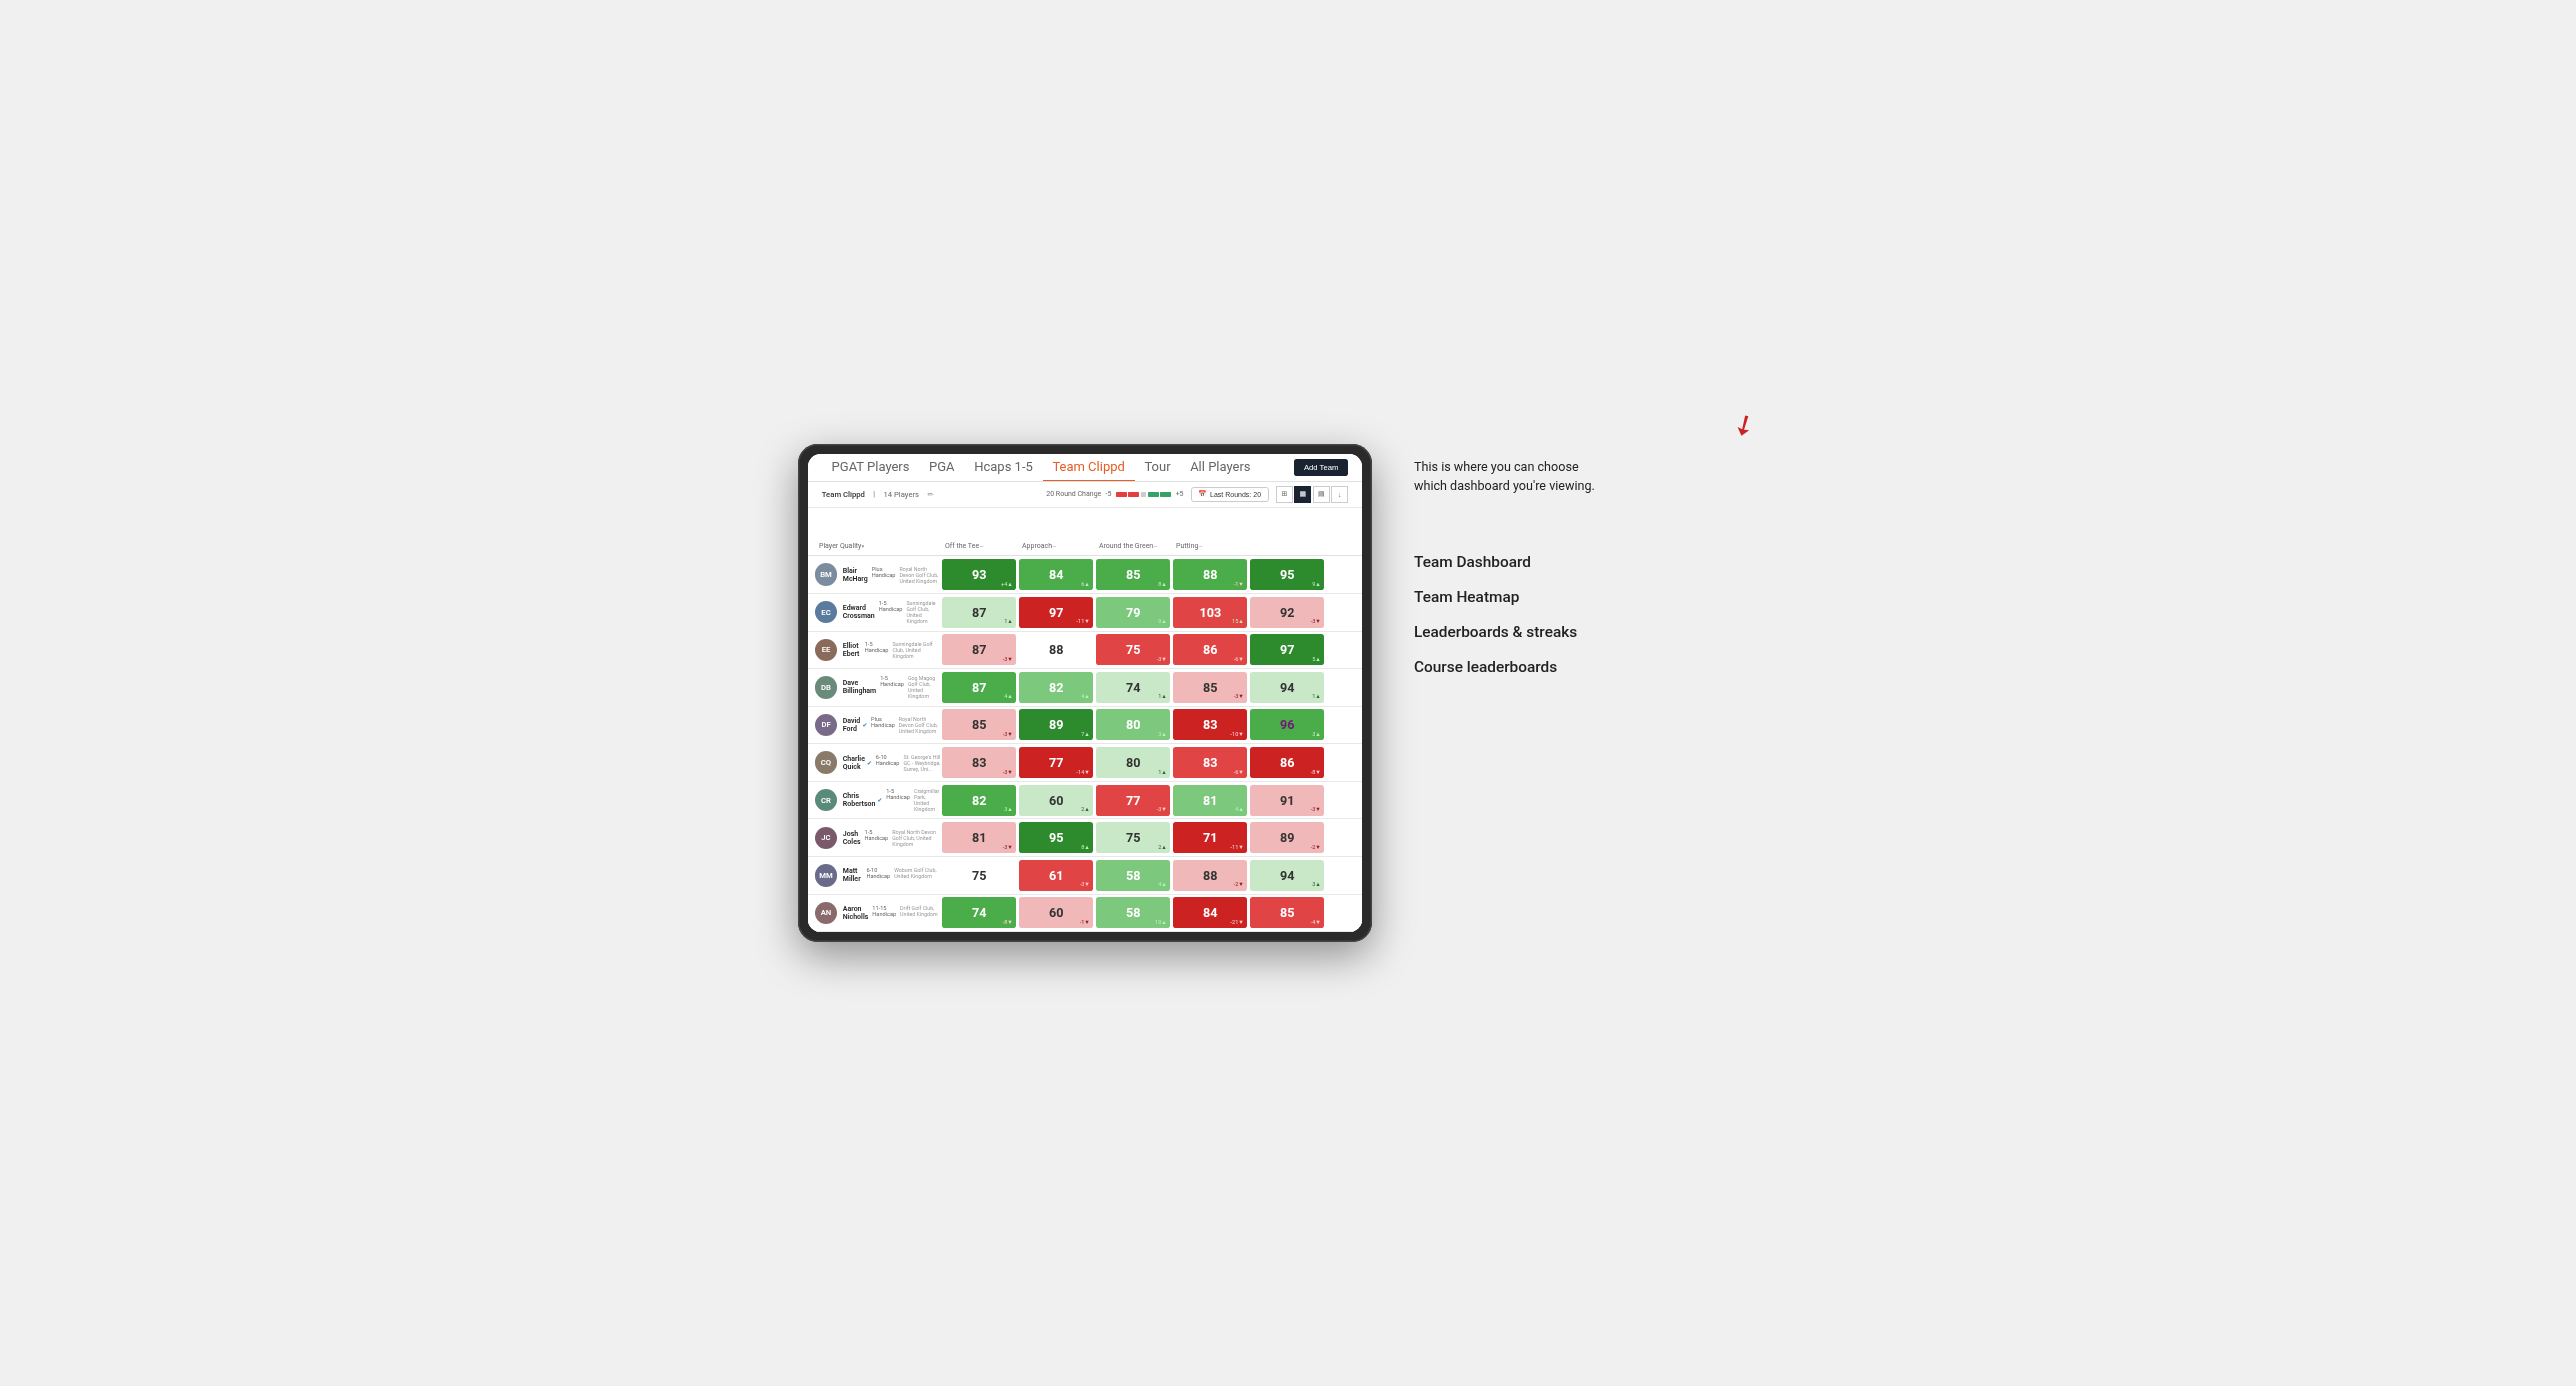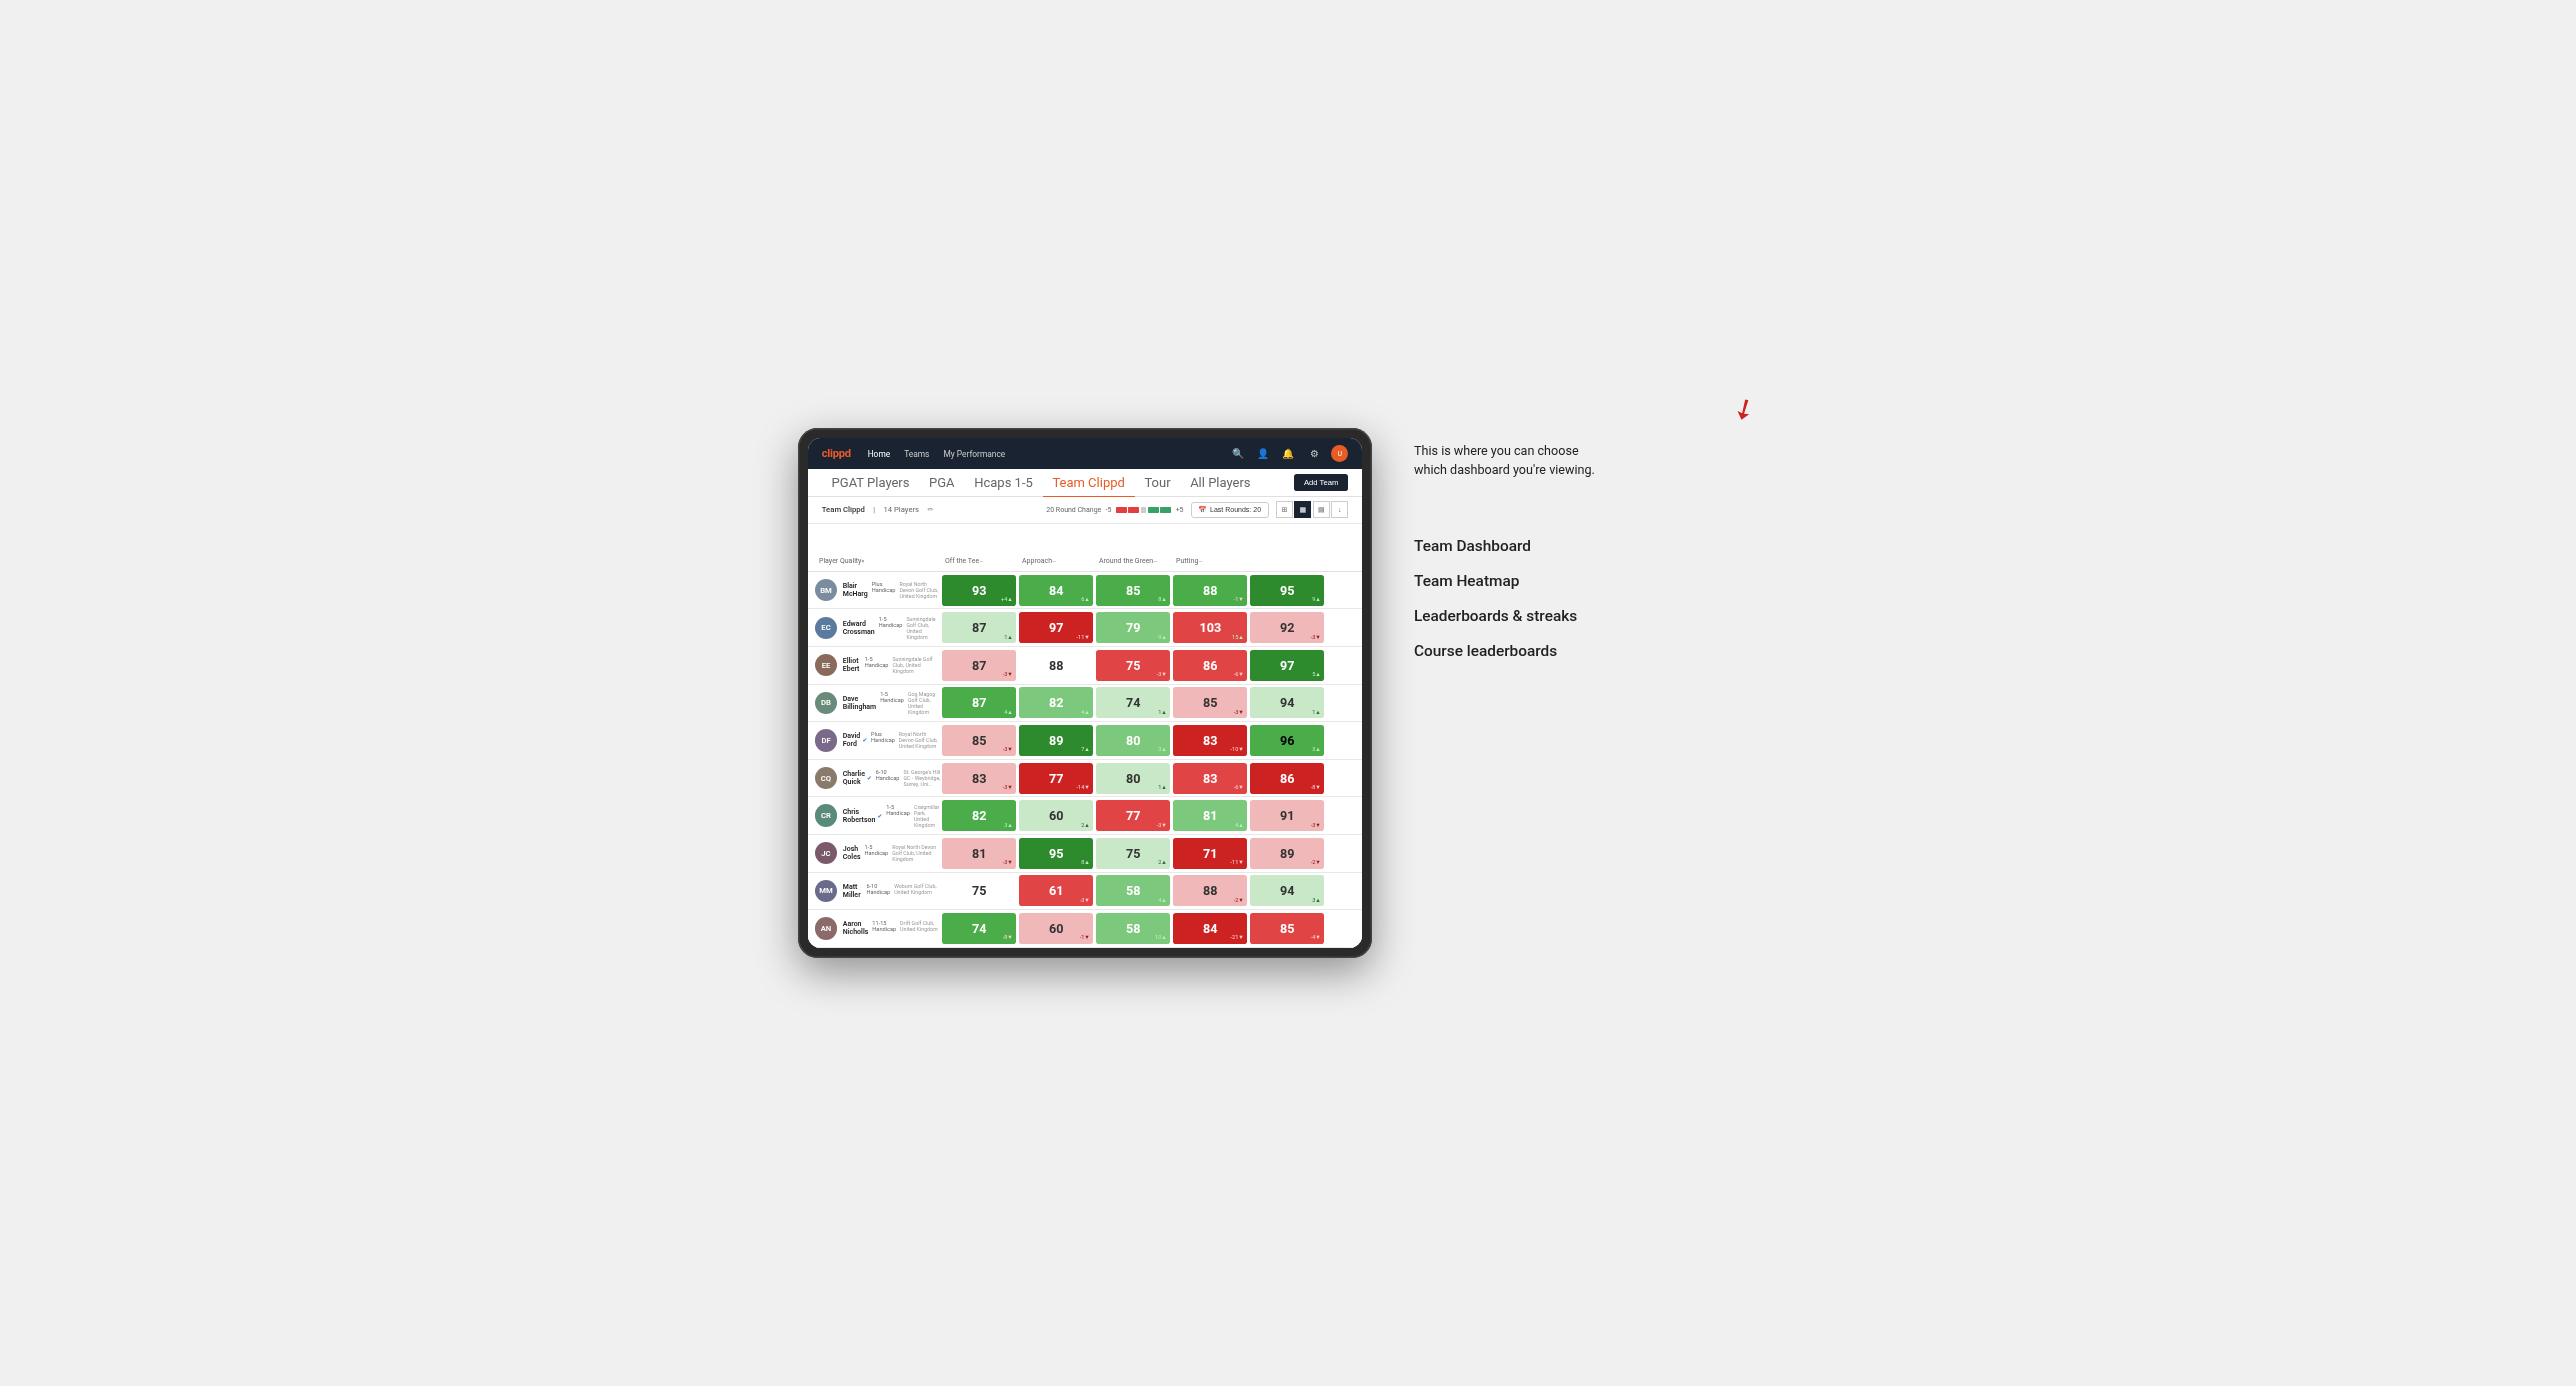--- a/index.html
+++ b/index.html
@@ -393,35 +393,20 @@
     }
   </style>
 </head>
 <body>
 
 <div class="page-wrapper">
 
   <div class="tablet-device">
     <div class="tablet-screen">
 
-      <div class="top-nav">
-        <span class="logo">clippd</span>
-        <div class="nav-links">
-          <span class="nav-link active">Home</span>
-          <span class="nav-link">Teams</span>
-          <span class="nav-link">My Performance</span>
-        </div>
-        <div class="nav-icons">
-          <div class="nav-icon">🔍</div>
-          <div class="nav-icon">👤</div>
-          <div class="nav-icon">🔔</div>
-          <div class="nav-icon">⚙</div>
-          <div class="nav-avatar">U</div>
-        </div>
-      </div>
 
       <div class="sub-nav">
         <div class="sub-nav-tabs">
           <div class="sub-nav-tab">PGAT Players</div>
           <div class="sub-nav-tab">PGA</div>
           <div class="sub-nav-tab">Hcaps 1-5</div>
           <div class="sub-nav-tab active">Team Clippd</div>
           <div class="sub-nav-tab">Tour</div>
           <div class="sub-nav-tab">All Players</div>
         </div>
@@ -648,21 +633,21 @@
       </div>
               <div class="score-cell" style="background: rgb(124, 200, 124); min-height: 31px; border-radius: 2.8px; margin: 2.8px 1.4px; position: relative; display: flex; align-items: center; justify-content: center;">
         <span class="score-main" style="color:#fff; font-size:12.6px; font-weight:700;">80</span>
         <span class="score-change" style="color:#b8f0b8; font-size:5.6px; position:absolute; right:3.5px; bottom:3.5px;">3▲</span>
       </div>
               <div class="score-cell" style="background: rgb(204, 34, 34); min-height: 31px; border-radius: 2.8px; margin: 2.8px 1.4px; position: relative; display: flex; align-items: center; justify-content: center;">
         <span class="score-main" style="color:#fff; font-size:12.6px; font-weight:700;">83</span>
         <span class="score-change" style="color:#ffd0d0; font-size:5.6px; position:absolute; right:3.5px; bottom:3.5px;">-10▼</span>
       </div>
               <div class="score-cell" style="background: rgb(74, 173, 74); min-height: 31px; border-radius: 2.8px; margin: 2.8px 1.4px; position: relative; display: flex; align-items: center; justify-content: center;">
-        <span class="score-main" style="color:#000000; font-size:12.6px; font-weight:700;">96</span>
+        <span class="score-main" style="color:#701a75; font-size:12.6px; font-weight:700;">96</span>
         <span class="score-change" style="color:#b8f0b8; font-size:5.6px; position:absolute; right:3.5px; bottom:3.5px;">3▲</span>
       </div>
             </div>
             <div class="player-row">
               <div class="player-info">
       <div class="player-avatar" style="background:#8a7a6a">
         CQ
       </div>
       <div class="player-details">
         <div class="player-name">

